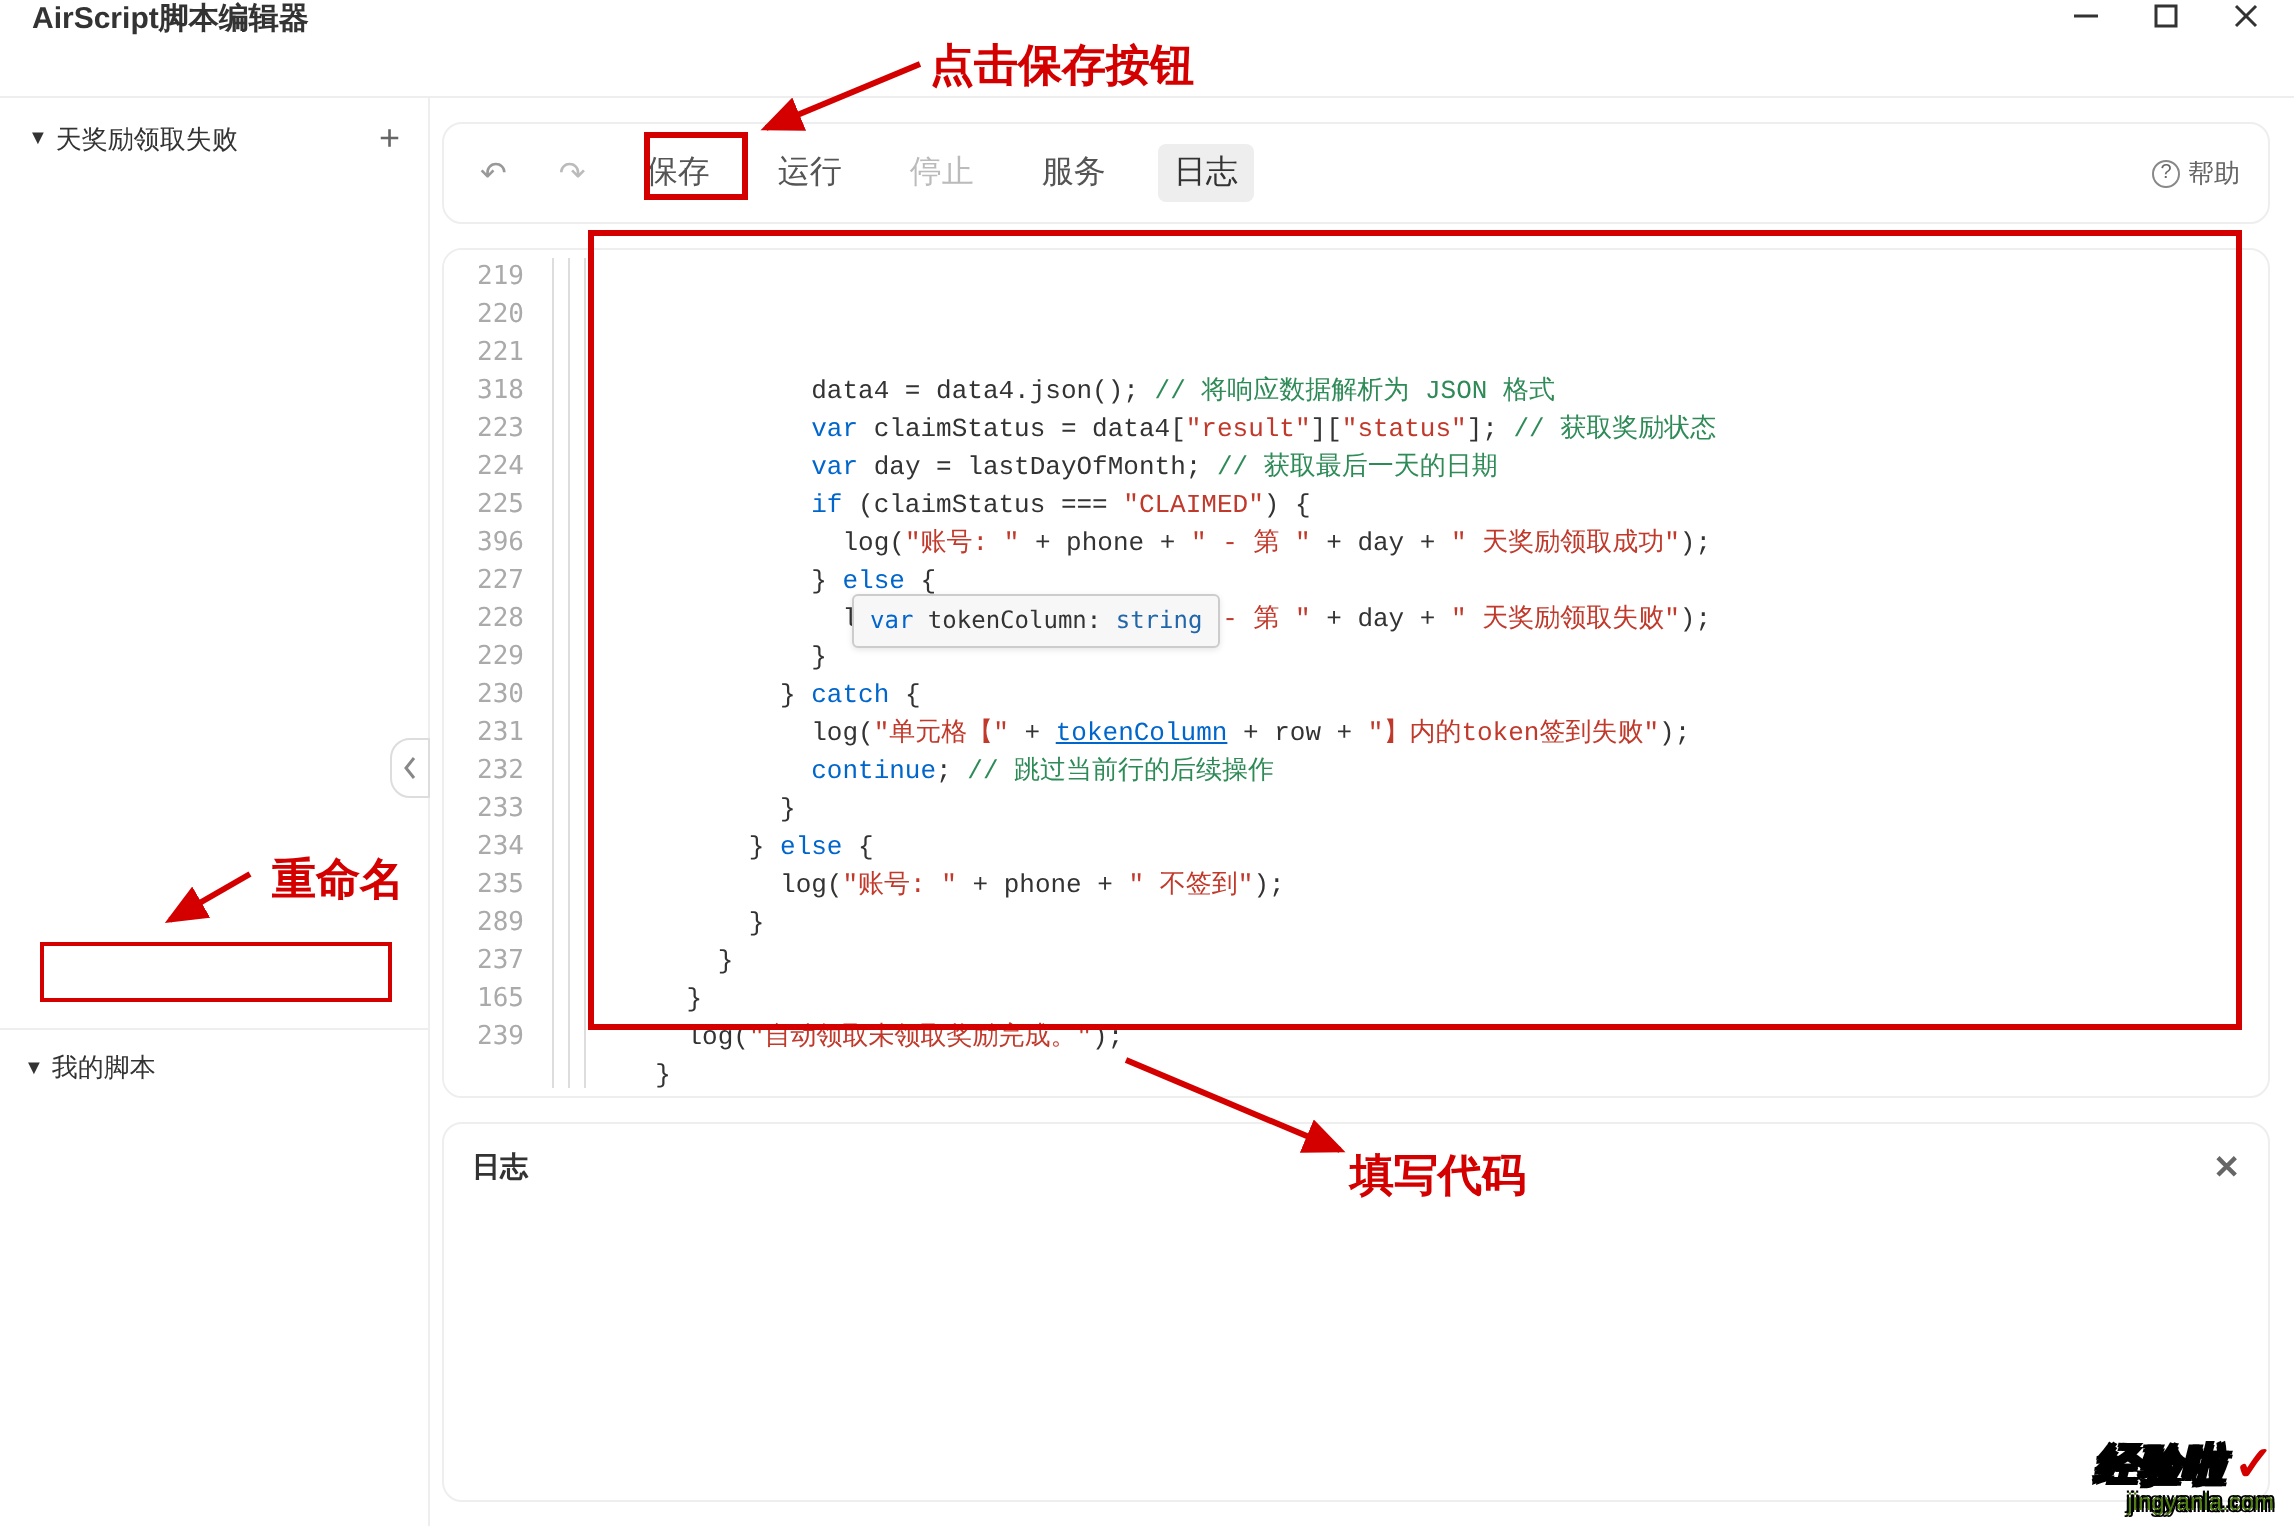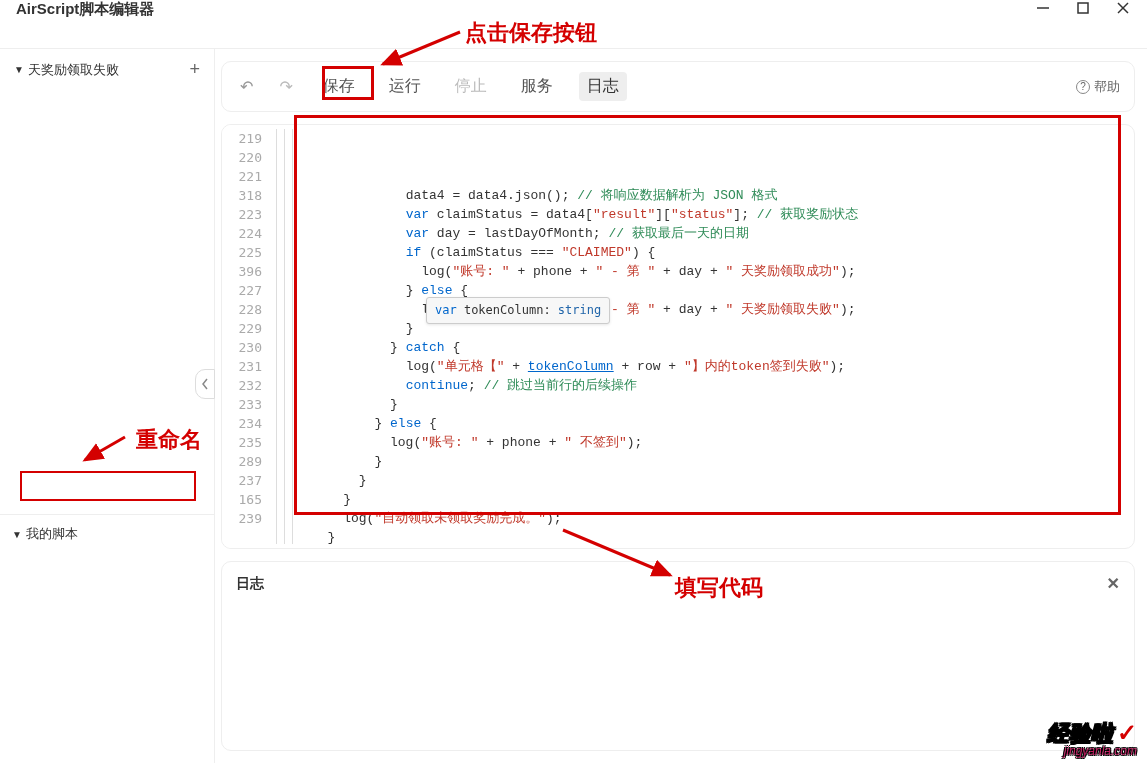--- a/index.html
+++ b/index.html
@@ -43,21 +43,21 @@
   .log-head { display:flex; justify-content:space-between; align-items:center; font-weight:bold; font-size:14px; }
   .log-close { cursor:pointer; color:#666; font-size:16px; }
   .collapse-knob { position:absolute; right:-1px; top:320px; width:20px; height:30px; border:1px solid #ddd; border-radius:10px 0 0 10px; background:#fff; display:flex; align-items:center; justify-content:center; cursor:pointer; z-index:5; }
   
   .anno { position:absolute; color:#d40000; font-size:22px; font-weight:bold; pointer-events:none; z-index:30; }
   .red-box { position:absolute; border:2px solid #d40000; pointer-events:none; z-index:30; }
   .arrow-svg { position:absolute; pointer-events:none; z-index:29; }
   .watermark { position:absolute; right:10px; bottom:6px; font-family: Arial, sans-serif; text-align:right; line-height:1; }
   .watermark .big { font-size:22px; font-weight:bold; font-style:italic; color:#000000; text-shadow: -1px -1px 0 #000, 1px -1px 0 #000, -1px 1px 0 #000, 1px 1px 0 #000; }
   .watermark .check { color:#d40000; font-size:24px; font-weight:bold; margin-left:4px; }
-  .watermark .sub { font-size:12px; color:#be185d; text-shadow: -1px -1px 0 #000, 1px -1px 0 #000, -1px 1px 0 #000, 1px 1px 0 #000; font-style:italic;}
+  .watermark .sub { font-size:12px; color:#4d7c0f; text-shadow: -1px -1px 0 #000, 1px -1px 0 #000, -1px 1px 0 #000, 1px 1px 0 #000; }
   .red-box.save { left: 322px; top: 66px; width: 52px; height: 34px; border-width:3px;}
   .red-box.code-area { left: 294px; top: 115px; width: 827px; height: 400px; border-width:3px;}
   .red-box.script { left: 20px; top: 471px; width: 176px; height: 30px; border-width:2px;}
 </style>
 </head>
 <body>
 
 <div class="titlebar">
   <div class="title">AirScript脚本编辑器</div>
   <div class="win-controls">

